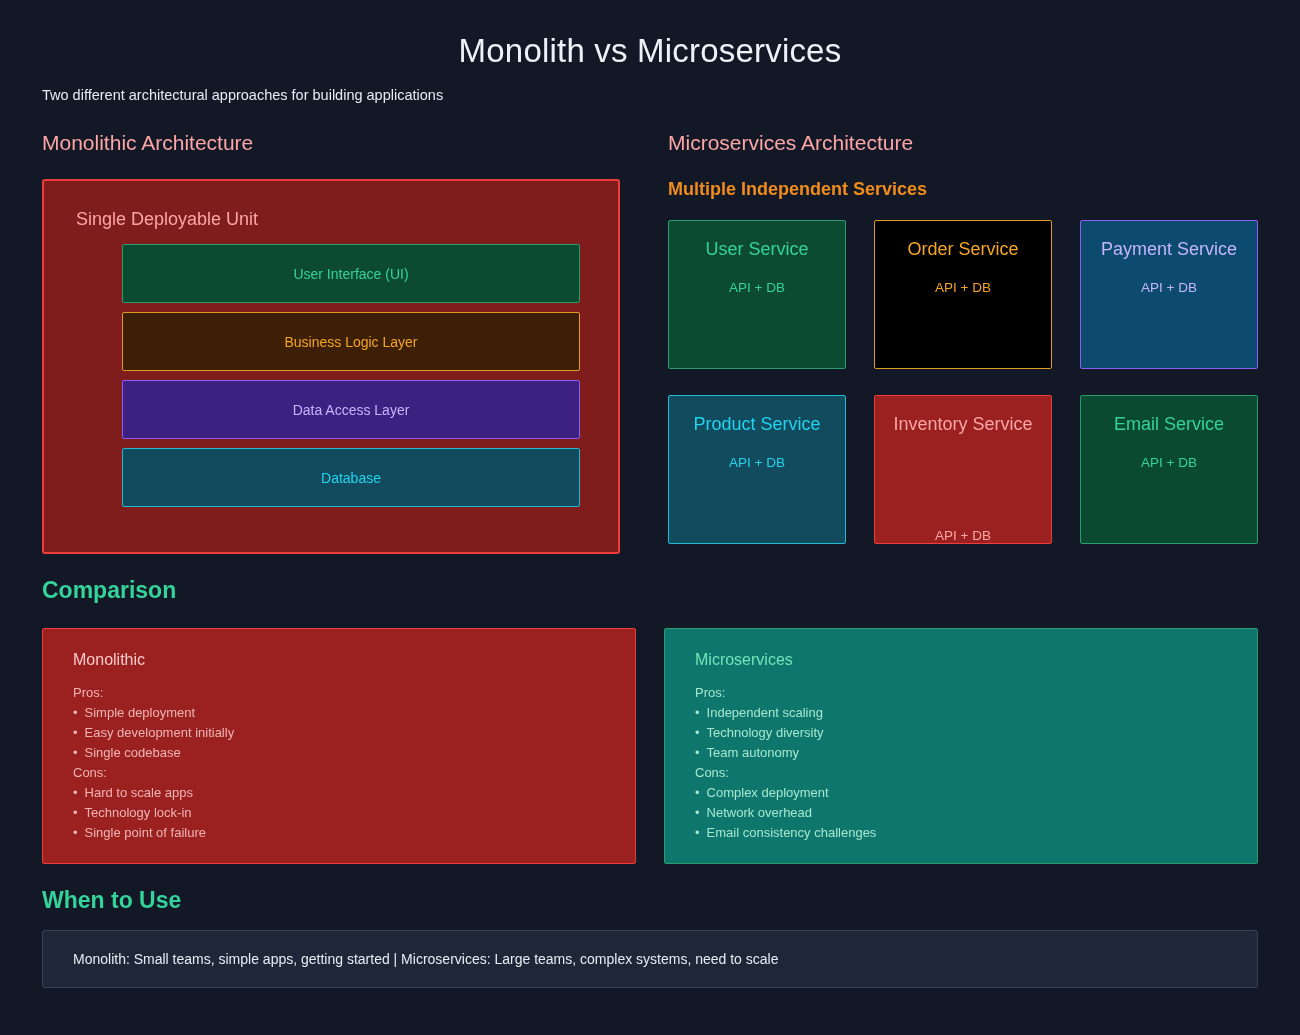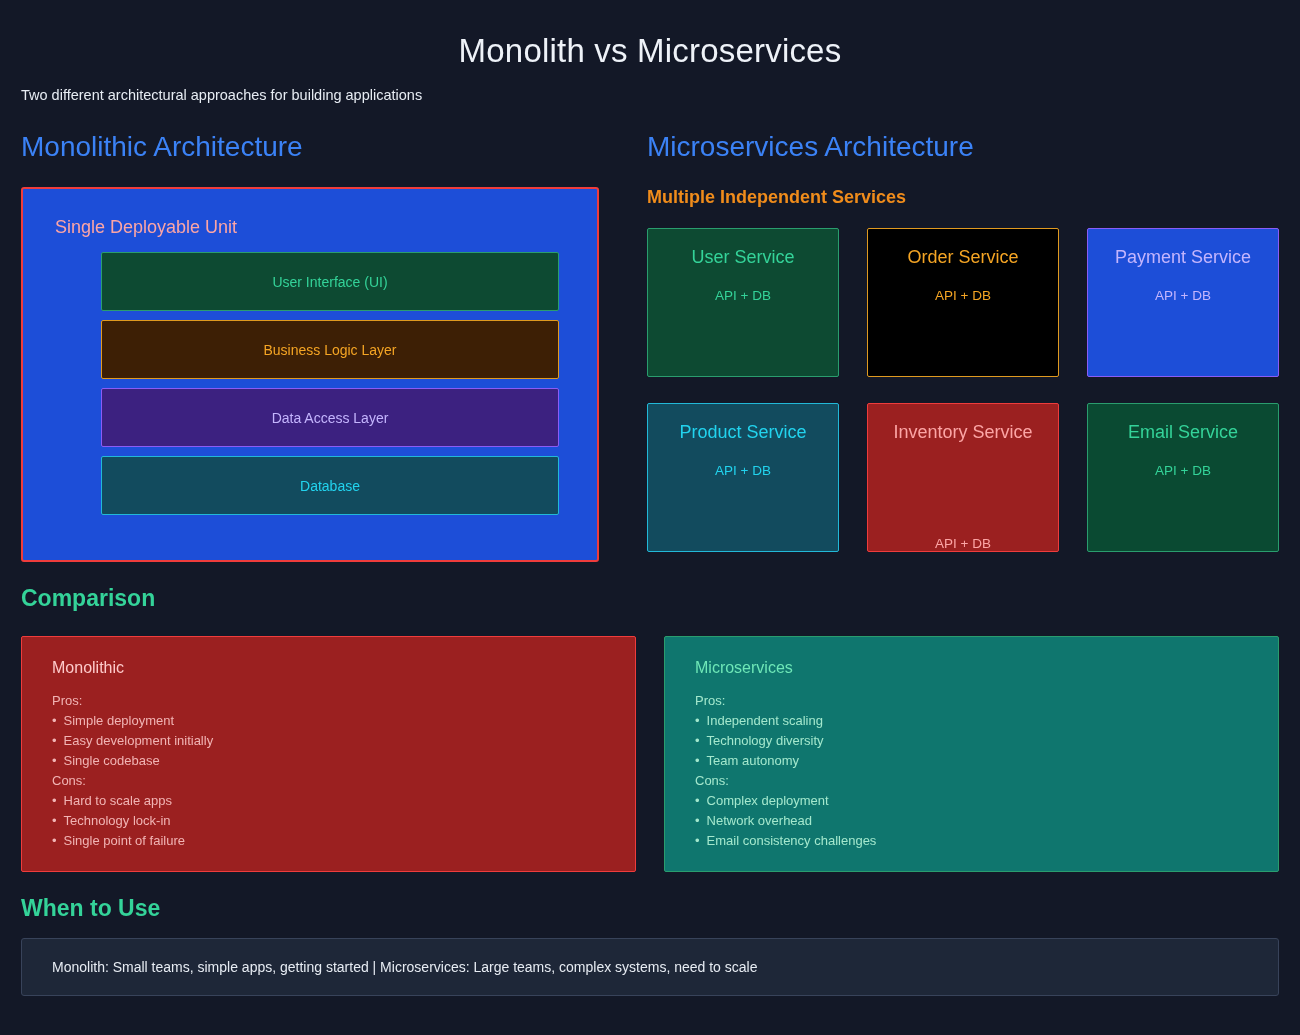--- a/index.html
+++ b/index.html
@@ -2,21 +2,21 @@
 <html><head>
 <meta charset="utf-8">
 <style>
   * { margin:0; padding:0; box-sizing:border-box; }
   html, body {
     width:1300px; height:1035px;
     background:#131827;
     font-family:"Liberation Sans", sans-serif;
     overflow:hidden;
   }
-  .page { position:relative; width:1300px; height:1035px; padding:0 21px; }
+  .page { position:relative; width:1300px; height:1035px; padding:0 42px; }
 
   .main-title {
     text-align:center; color:#eef2f8;
     font-size:33px; font-weight:400;
     letter-spacing:0.2px;
     padding-top:32px; padding-bottom:4px;
   }
 
   .section-title {
     color:#34d399; font-size:23px; font-weight:600;
@@ -25,28 +25,28 @@
   .section-sub {
     color:#e7ecf3; font-size:14.5px; font-weight:400;
     margin-top:13px;
   }
 
   .columns { display:flex; gap:48px; margin-top:28px; }
   .col-left { width:578px; }
   .col-right { flex:1; }
 
   .col-head {
-    color:#3b82f6; font-size:28px; font-weight:400;
+    color:#fca5a5; font-size:21px; font-weight:400;
     margin-bottom:24px;
   }
 
   
   .mono-box {
     border:2px solid #ef3c3c;
-    background:#1d4ed8;
+    background:#7f1d1d;
     border-radius:3px;
     padding:18px 16px 18px 18px;
     height:375px;
   }
   .mono-box-title {
     color:#fca5a5; font-size:18px; font-weight:400;
     margin:10px 0 14px 14px;
   }
   .layers { display:flex; flex-direction:column; gap:9px; padding-left:60px; padding-right:22px; }
   .layer {
@@ -72,21 +72,21 @@
     display:flex; flex-direction:column; align-items:center;
     padding-top:18px;
   }
   .svc-name { font-size:18px; font-weight:400; }
   .svc-meta { font-size:13.5px; margin-top:20px; }
 
   .c-green  { background:#0d4a32; border-color:#2a9d6e; }
   .c-green  .svc-name, .c-green .svc-meta { color:#34d399; }
   .c-amber  { background:#000000; border-color:#e09a20; }
   .c-amber  .svc-name, .c-amber .svc-meta { color:#f5a524; }
-  .c-purple { background:#1d4ed8; border-color:#8b5cf6; }
+  .c-purple { background:#0c4a6e; border-color:#8b5cf6; }
   .c-purple .svc-name, .c-purple .svc-meta { color:#c4b5fd; }
   .c-teal   { background:#124b5e; border-color:#22b8d8; }
   .c-teal   .svc-name, .c-teal .svc-meta { color:#22d3ee; }
   .c-red    { background:#9b2020; border-color:#ef3c3c;justify-content:space-between; }
   .c-red    .svc-name, .c-red .svc-meta { color:#fca5a5; }
   .c-green2 { background:#0a4a32; border-color:#2a9d6e; }
   .c-green2 .svc-name, .c-green2 .svc-meta { color:#34d399; }
 
   
   .cmp-row { display:flex; gap:28px; margin-top:24px; }

